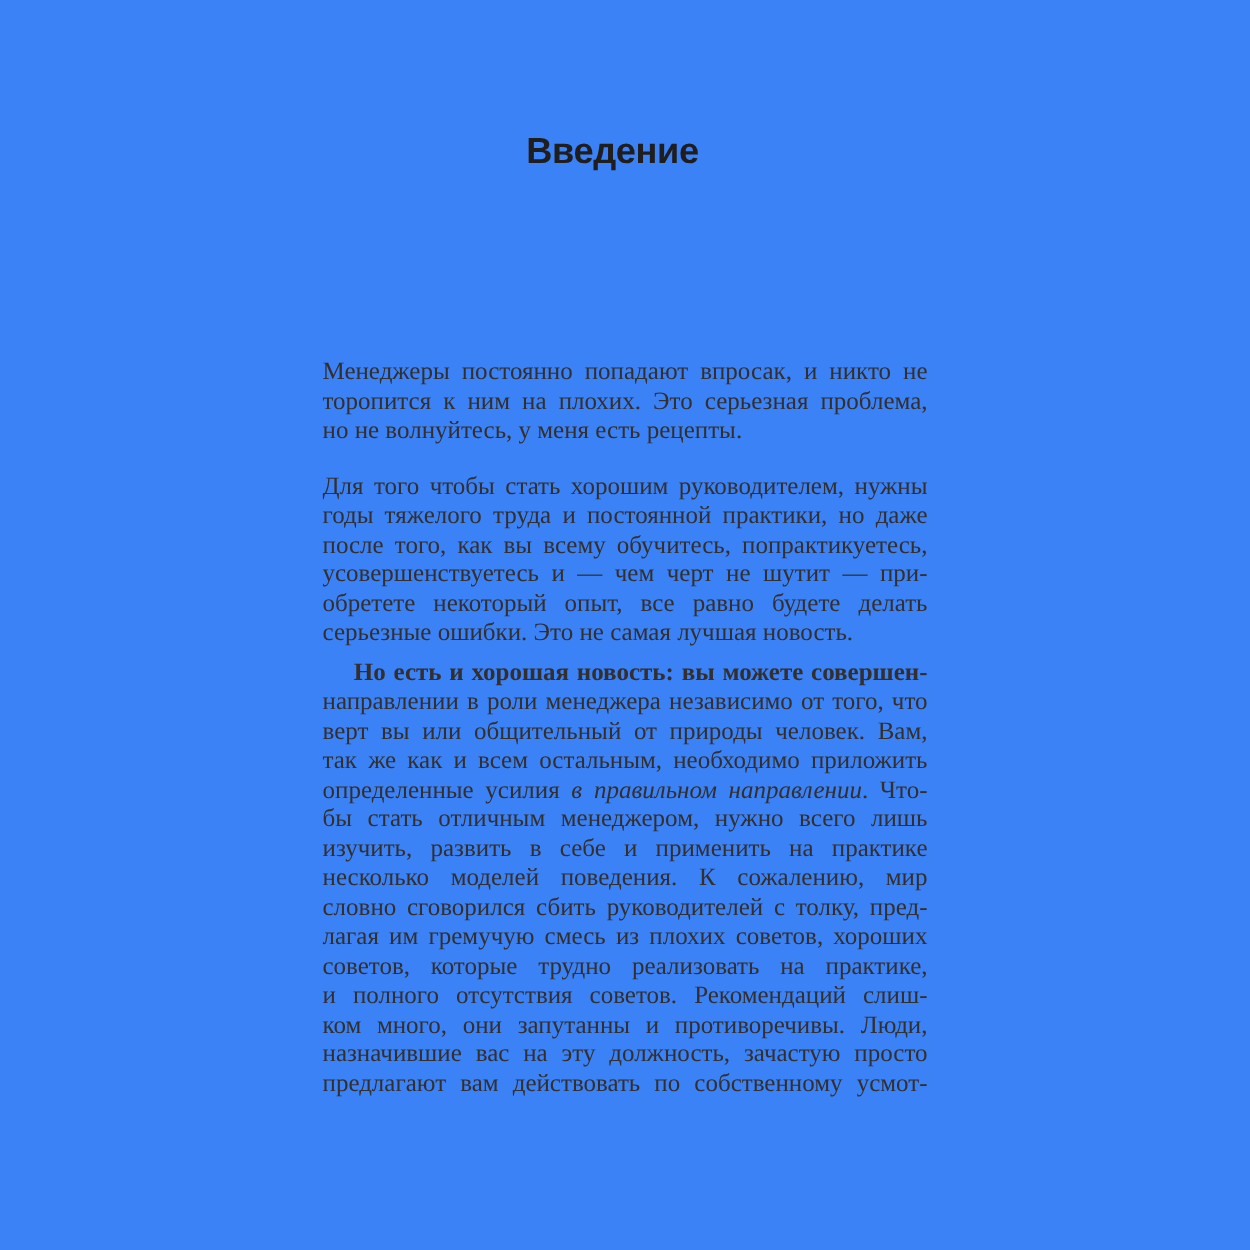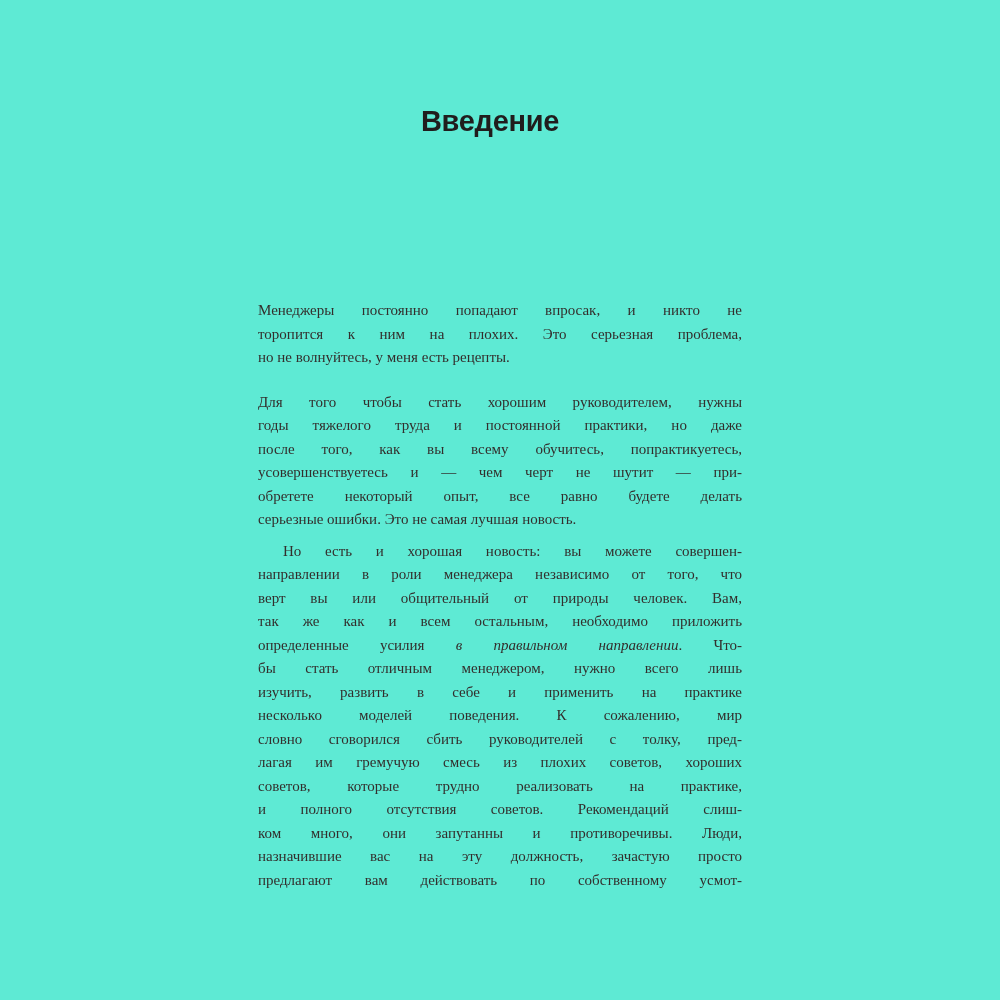--- a/index.html
+++ b/index.html
@@ -1,59 +1,59 @@
 <!DOCTYPE html>
 <html><head>
 <meta charset="utf-8">
 <style>
   html, body { margin: 0; padding: 0; background: #ffffff; }
   .page {
     position: relative;
     width: 1000px;
     height: 1000px;
-    background: #5eead4;
+    background: #3b82f6;
     overflow: hidden;
   }
   .chapter-title {
     position: absolute;
     left: 250px;
     top: 87px;
     width: 480px;
     text-align: center;
     font-family: "Liberation Sans", sans-serif;
     font-weight: 700;
     font-size: 29px;
     line-height: 30px;
     letter-spacing: -0.3px;
     color: #201d1d;
   }
   .body-text {
     position: absolute;
     left: 258px;
-    top: 299px;
+    top: 286px;
     width: 484px;
     font-family: "Liberation Serif", serif;
-    font-size: 15px;
+    font-size: 20px;
     line-height: 23.5px;
     color: #332f2d;
   }
   .para { margin: 0; }
   .para-2 { margin-top: 21px; }
   .para-3 { margin-top: 8px; }
   .line {
     height: 23.5px;
     overflow: hidden;
     text-align: justify;
     text-align-last: justify;
   }
   .line.align-left {
     text-align: right;
     text-align-last: left;
   }
-  .line.indent { text-indent: 25px; }
+  .line.indent { text-indent: 25px; font-weight: bold; }
   .italic { font-style: italic; }
 </style>
 </head>
 <body>
 
 <div class="page">
 
   <h1 class="chapter-title">Введение</h1>
 
   <section class="body-text">

